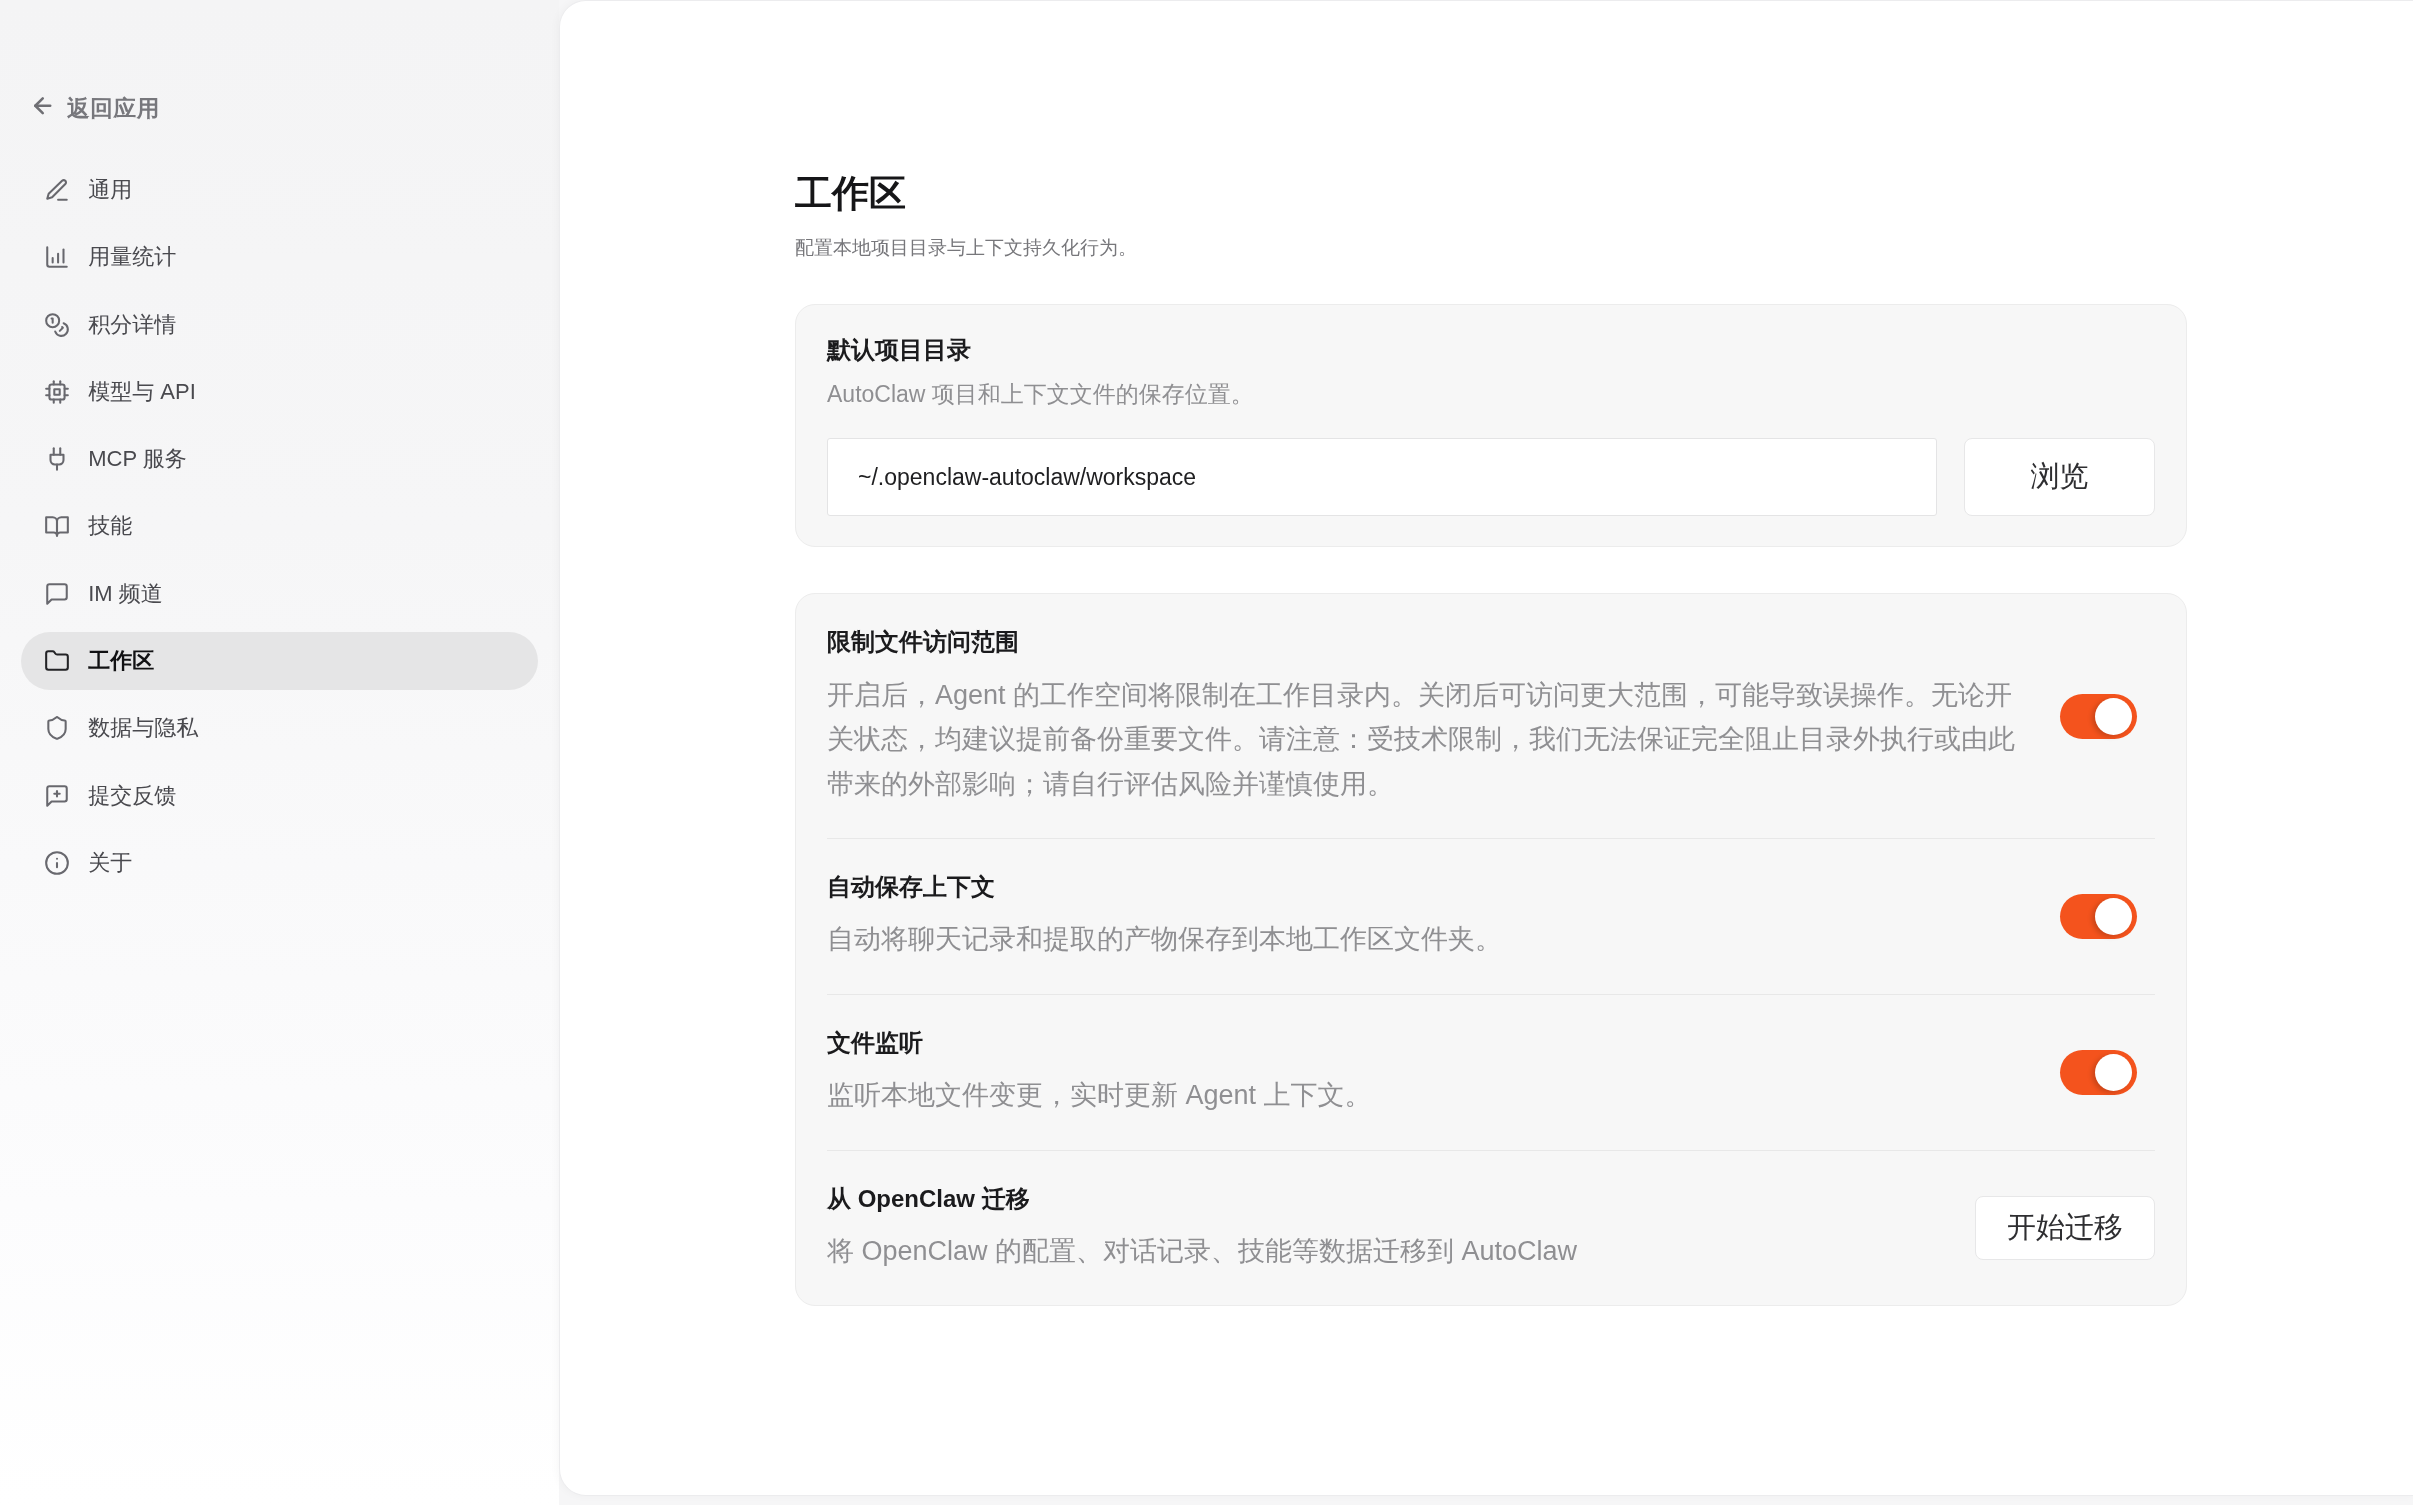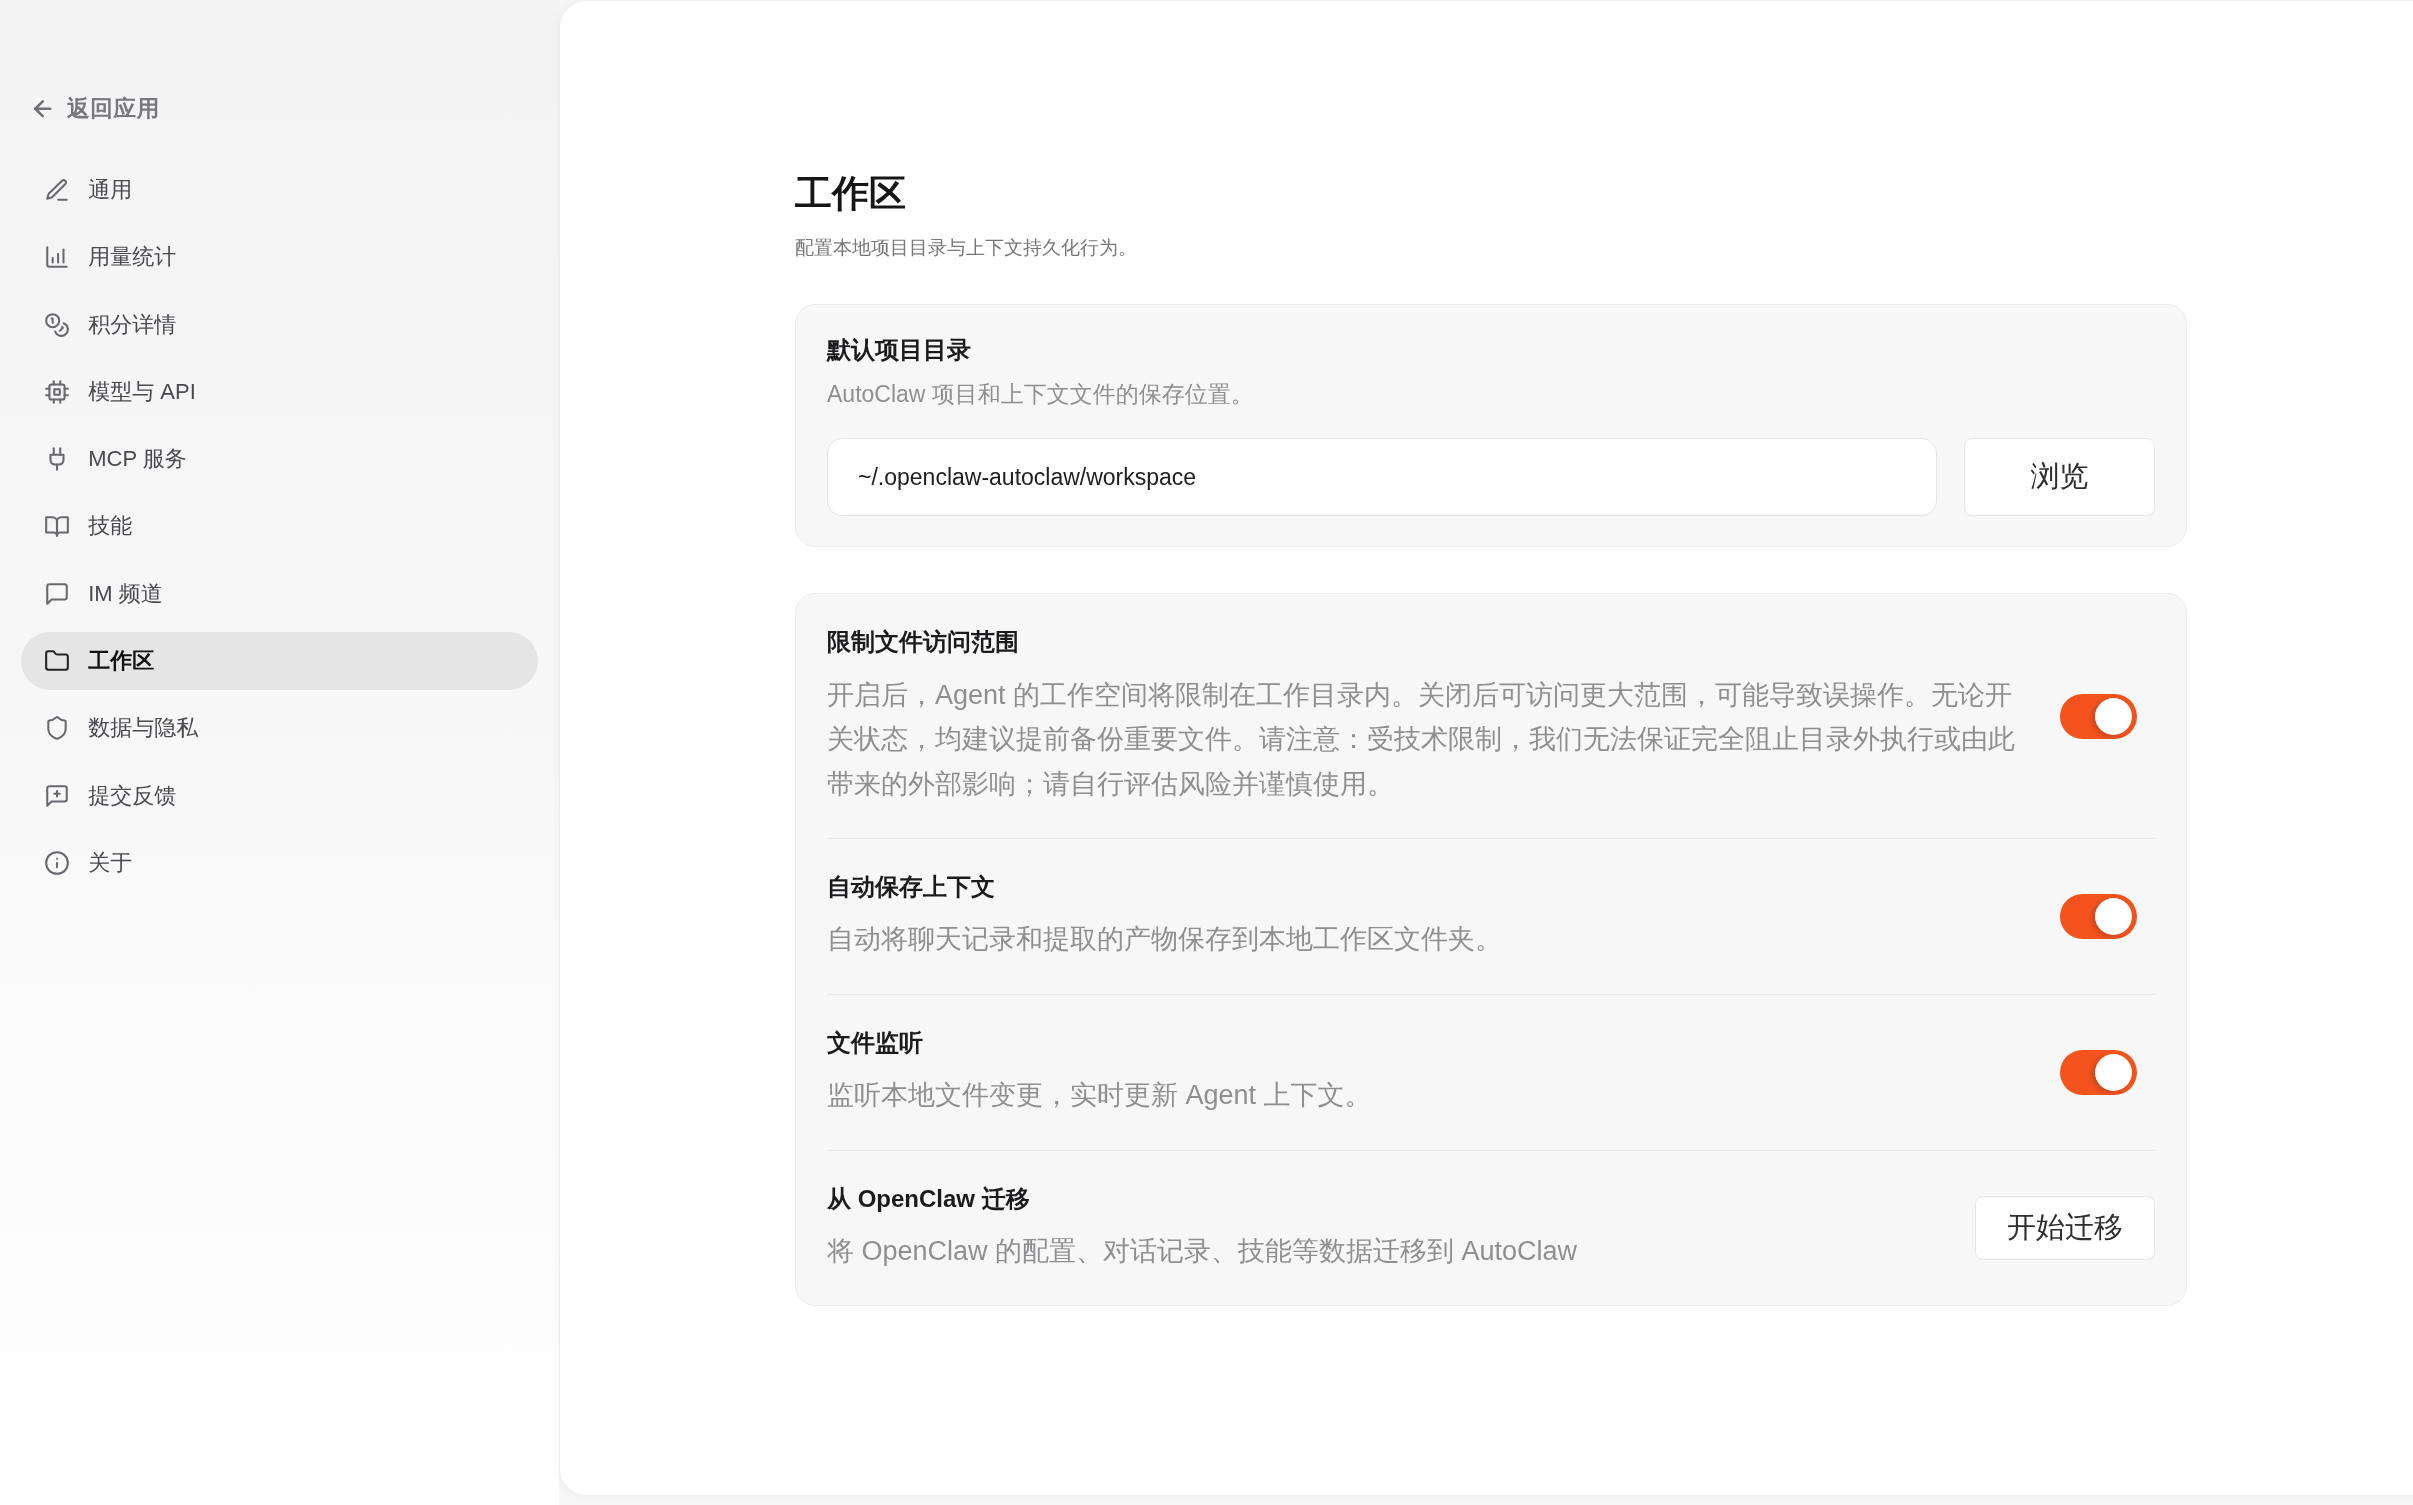--- a/index.html
+++ b/index.html
@@ -15,21 +15,21 @@
   
   .sidebar {
     position: absolute;
     left: 0; top: 0; bottom: 0;
     width: 559px;
     background: linear-gradient(180deg, #f4f4f5 0%, #f6f6f7 35%, #fcfcfd 80%, #ffffff 100%);
   }
   .back-row {
     position: absolute;
     top: 93px; left: 30px;
-    display: flex; align-items: center; gap: 11.6px;
+    display: flex; align-items: flex-start; gap: 11.6px;
     cursor: pointer;
   }
   .back-row .bicon { width: 25.5px; height: 25.5px; color: #6f6f74; display: block; }
   .back-label {
     font-size: 22.6px; font-weight: 700; color: #77777c; letter-spacing: 0.6px;
   }
   .nav {
     position: absolute;
     top: 161px; left: 21px; right: 21.5px;
   }
@@ -77,21 +77,21 @@
   .card-directory { padding: 29px 31px 30px; }
   .card-title { font-size: 24px; font-weight: 700; color: #1b1b1d; line-height: 1.3; }
   .card-desc { margin-top: 14px; font-size: 23px; color: #8f8f92; line-height: 1.35; }
 
   .input-row { margin-top: 28px; display: flex; gap: 27px; }
   .path-input {
     flex: 1 1 auto;
     height: 78px;
     background: #ffffff;
     border: 1.2px solid #e4e4e5;
-    border-radius: 15px;
+    border-radius: 3px;
     padding: 16px 30px;
     font-size: 23px;
     color: #202022;
     font-family: inherit;
     outline: none;
   }
   .btn {
     background: #ffffff;
     border: 1.2px solid #e7e7e8;
     border-radius: 8px;

